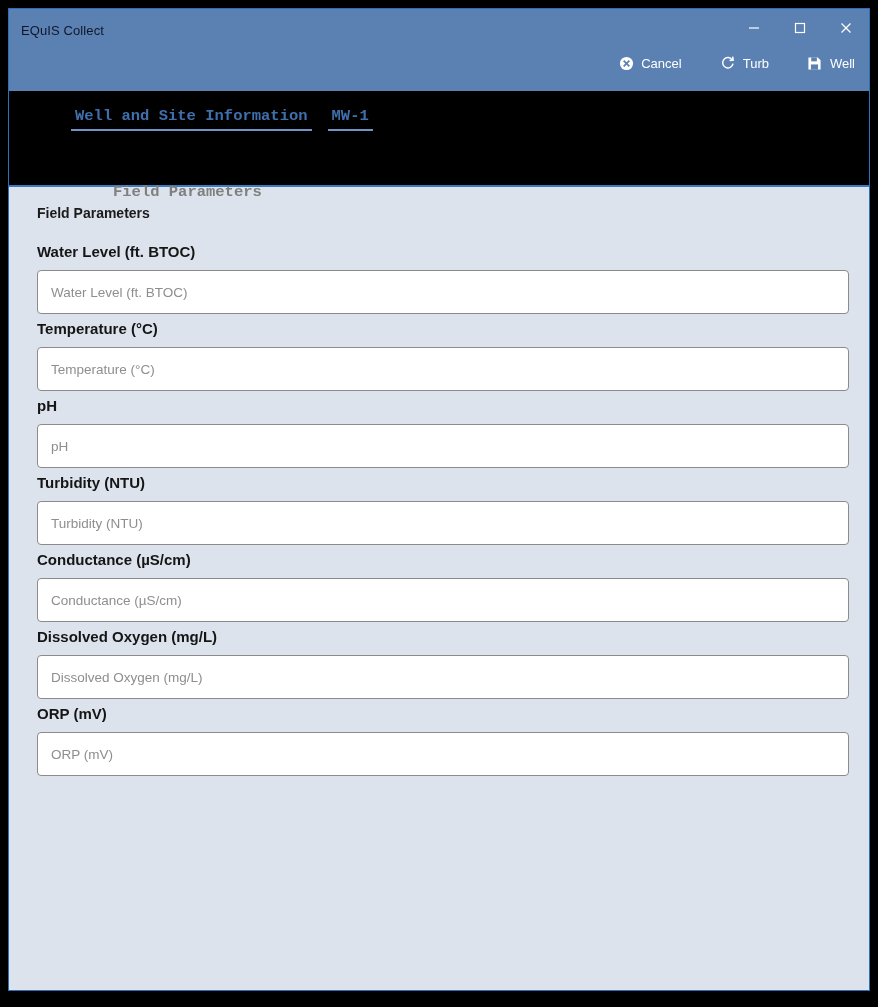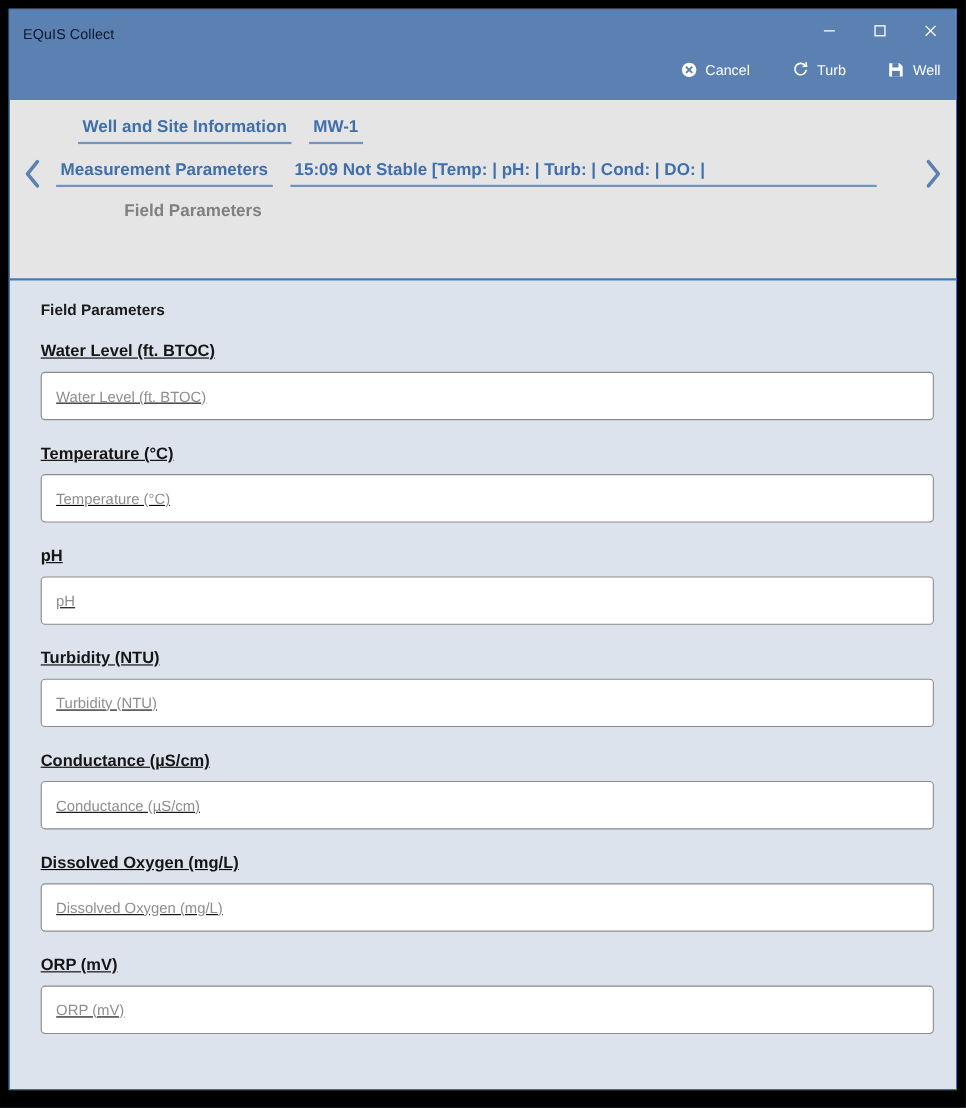--- a/index.html
+++ b/index.html
@@ -85,25 +85,26 @@
     align-items: center;
     justify-content: center;
     width: 16px;
     height: 16px;
   }
   .action-btn .ico svg { display: block; }
 
   
   .navpanel {
     flex: 0 0 auto;
-    background: #e5e5e5;
+    background: #000000;
     position: relative;
-    height: 164px;
+    height: 96px;
     border-bottom: 2px solid #3a7bc0;
     box-sizing: border-box;
+    font-family: Liberation Mono, monospace;
   }
   .nav-row {
     display: flex;
     align-items: center;
     position: absolute;
     left: 0;
     right: 0;
   }
   .nav-row-1 { top: 16px; padding-left: 62px; }
   .nav-row-2 { top: 52px; left: 0; right: 0; }
@@ -149,21 +150,21 @@
     padding: 18px 20px 20px 28px;
     box-sizing: border-box;
     overflow-y: auto;
   }
   .section-title {
     font-size: 14px;
     font-weight: bold;
     color: #1a1a1a;
     margin: 0 0 22px 0;
   }
-  .field-group { margin-bottom: 22px; text-decoration: underline; }
+  .field-group { margin-bottom: 6px; }
   .field-label {
     font-size: 15px;
     font-weight: bold;
     color: #151515;
     margin: 0 0 10px 0;
     display: block;
   }
   .field-input {
     display: block;
     width: 812px;
@@ -251,38 +252,20 @@
     </div>
   </div>
 
   <div class="navpanel">
 
     <div class="nav-row nav-row-1">
       <div class="crumb">Well and Site Information</div>
       <div class="crumb">MW-1</div>
     </div>
 
-    <div class="nav-row nav-row-2">
-      <div class="arrow-btn">
-        <span>
-          <svg width="20" height="30" viewBox="0 0 20 30">
-              <polyline points="14,4 5,15 14,26" fill="none" stroke="#5b80b2" stroke-width="3.2" stroke-linecap="round" stroke-linejoin="round"></polyline>
-            </svg>
-        </span>
-      </div>
-      <div class="crumb">Measurement Parameters</div>
-      <div class="crumb wide">15:09 Not Stable  [Temp:  | pH:  | Turb:  | Cond:  | DO:  |</div>
-      <div class="arrow-btn">
-        <span>
-          <svg width="20" height="30" viewBox="0 0 20 30">
-              <polyline points="6,4 15,15 6,26" fill="none" stroke="#5b80b2" stroke-width="3.2" stroke-linecap="round" stroke-linejoin="round"></polyline>
-            </svg>
-        </span>
-      </div>
-    </div>
 
     <div class="nav-row nav-row-3">
       <div class="crumb inactive">Field Parameters</div>
     </div>
 
   </div>
 
   <div class="content">
     <div class="section-title">Field Parameters</div>
     <div id="fields-host">

